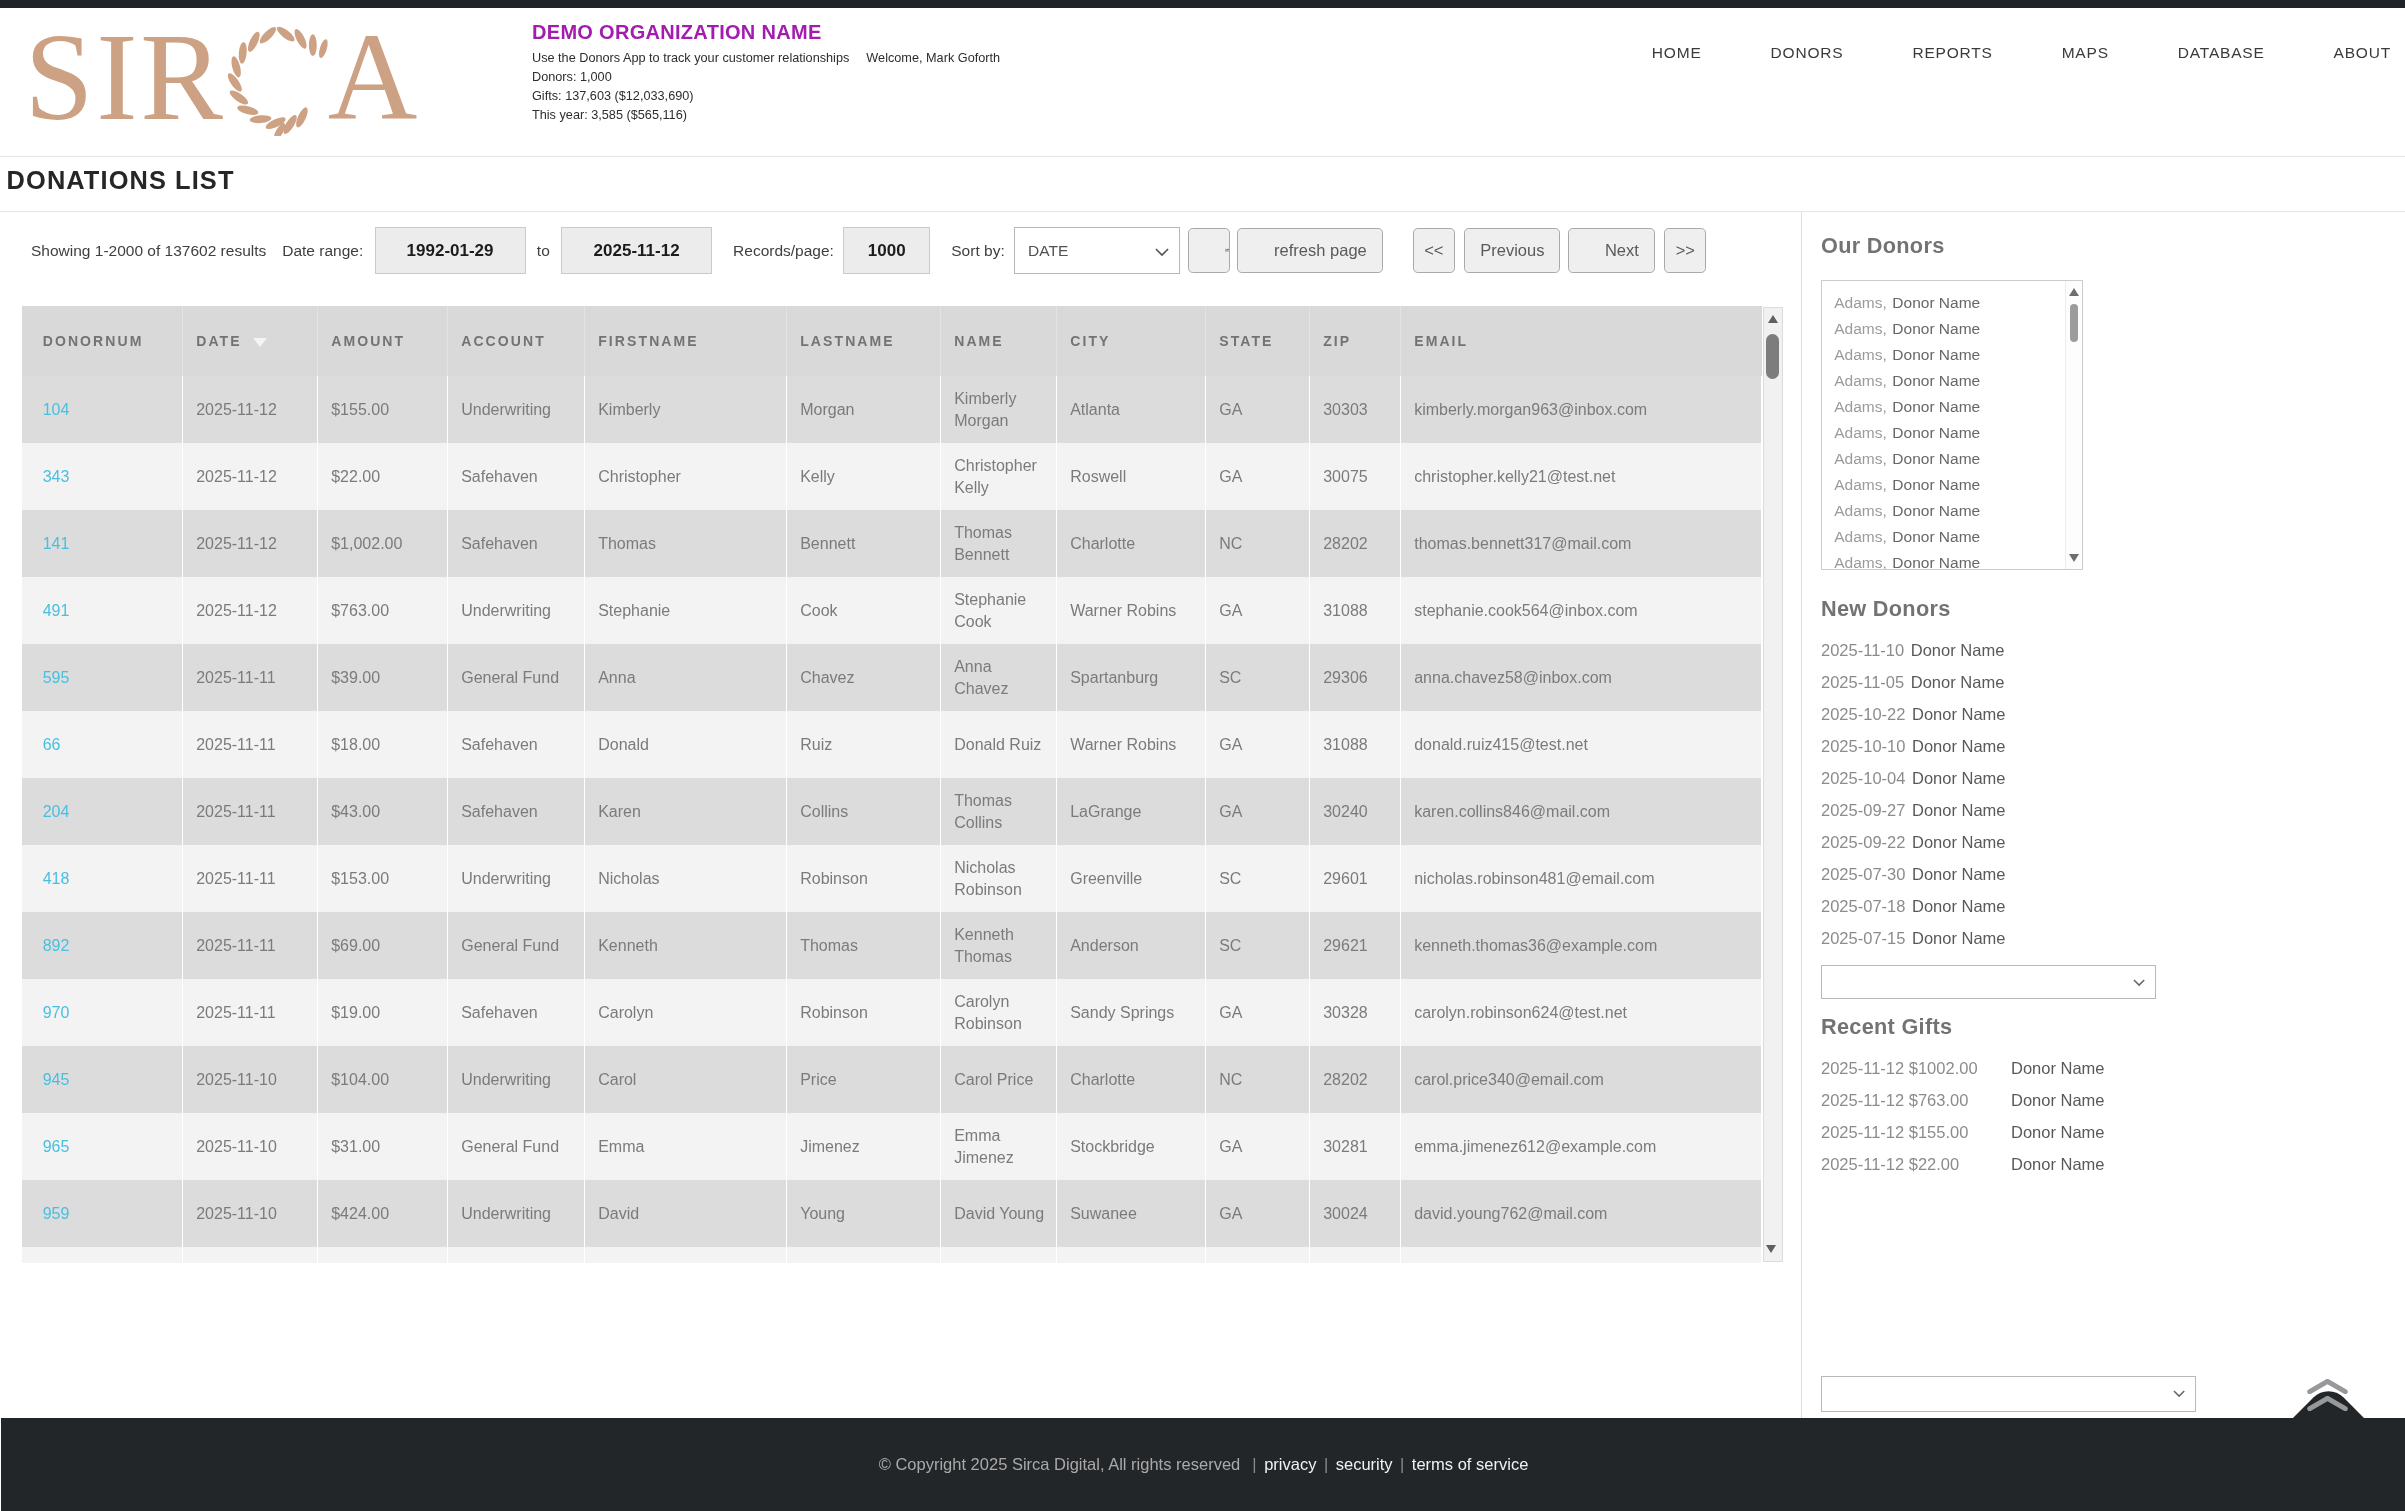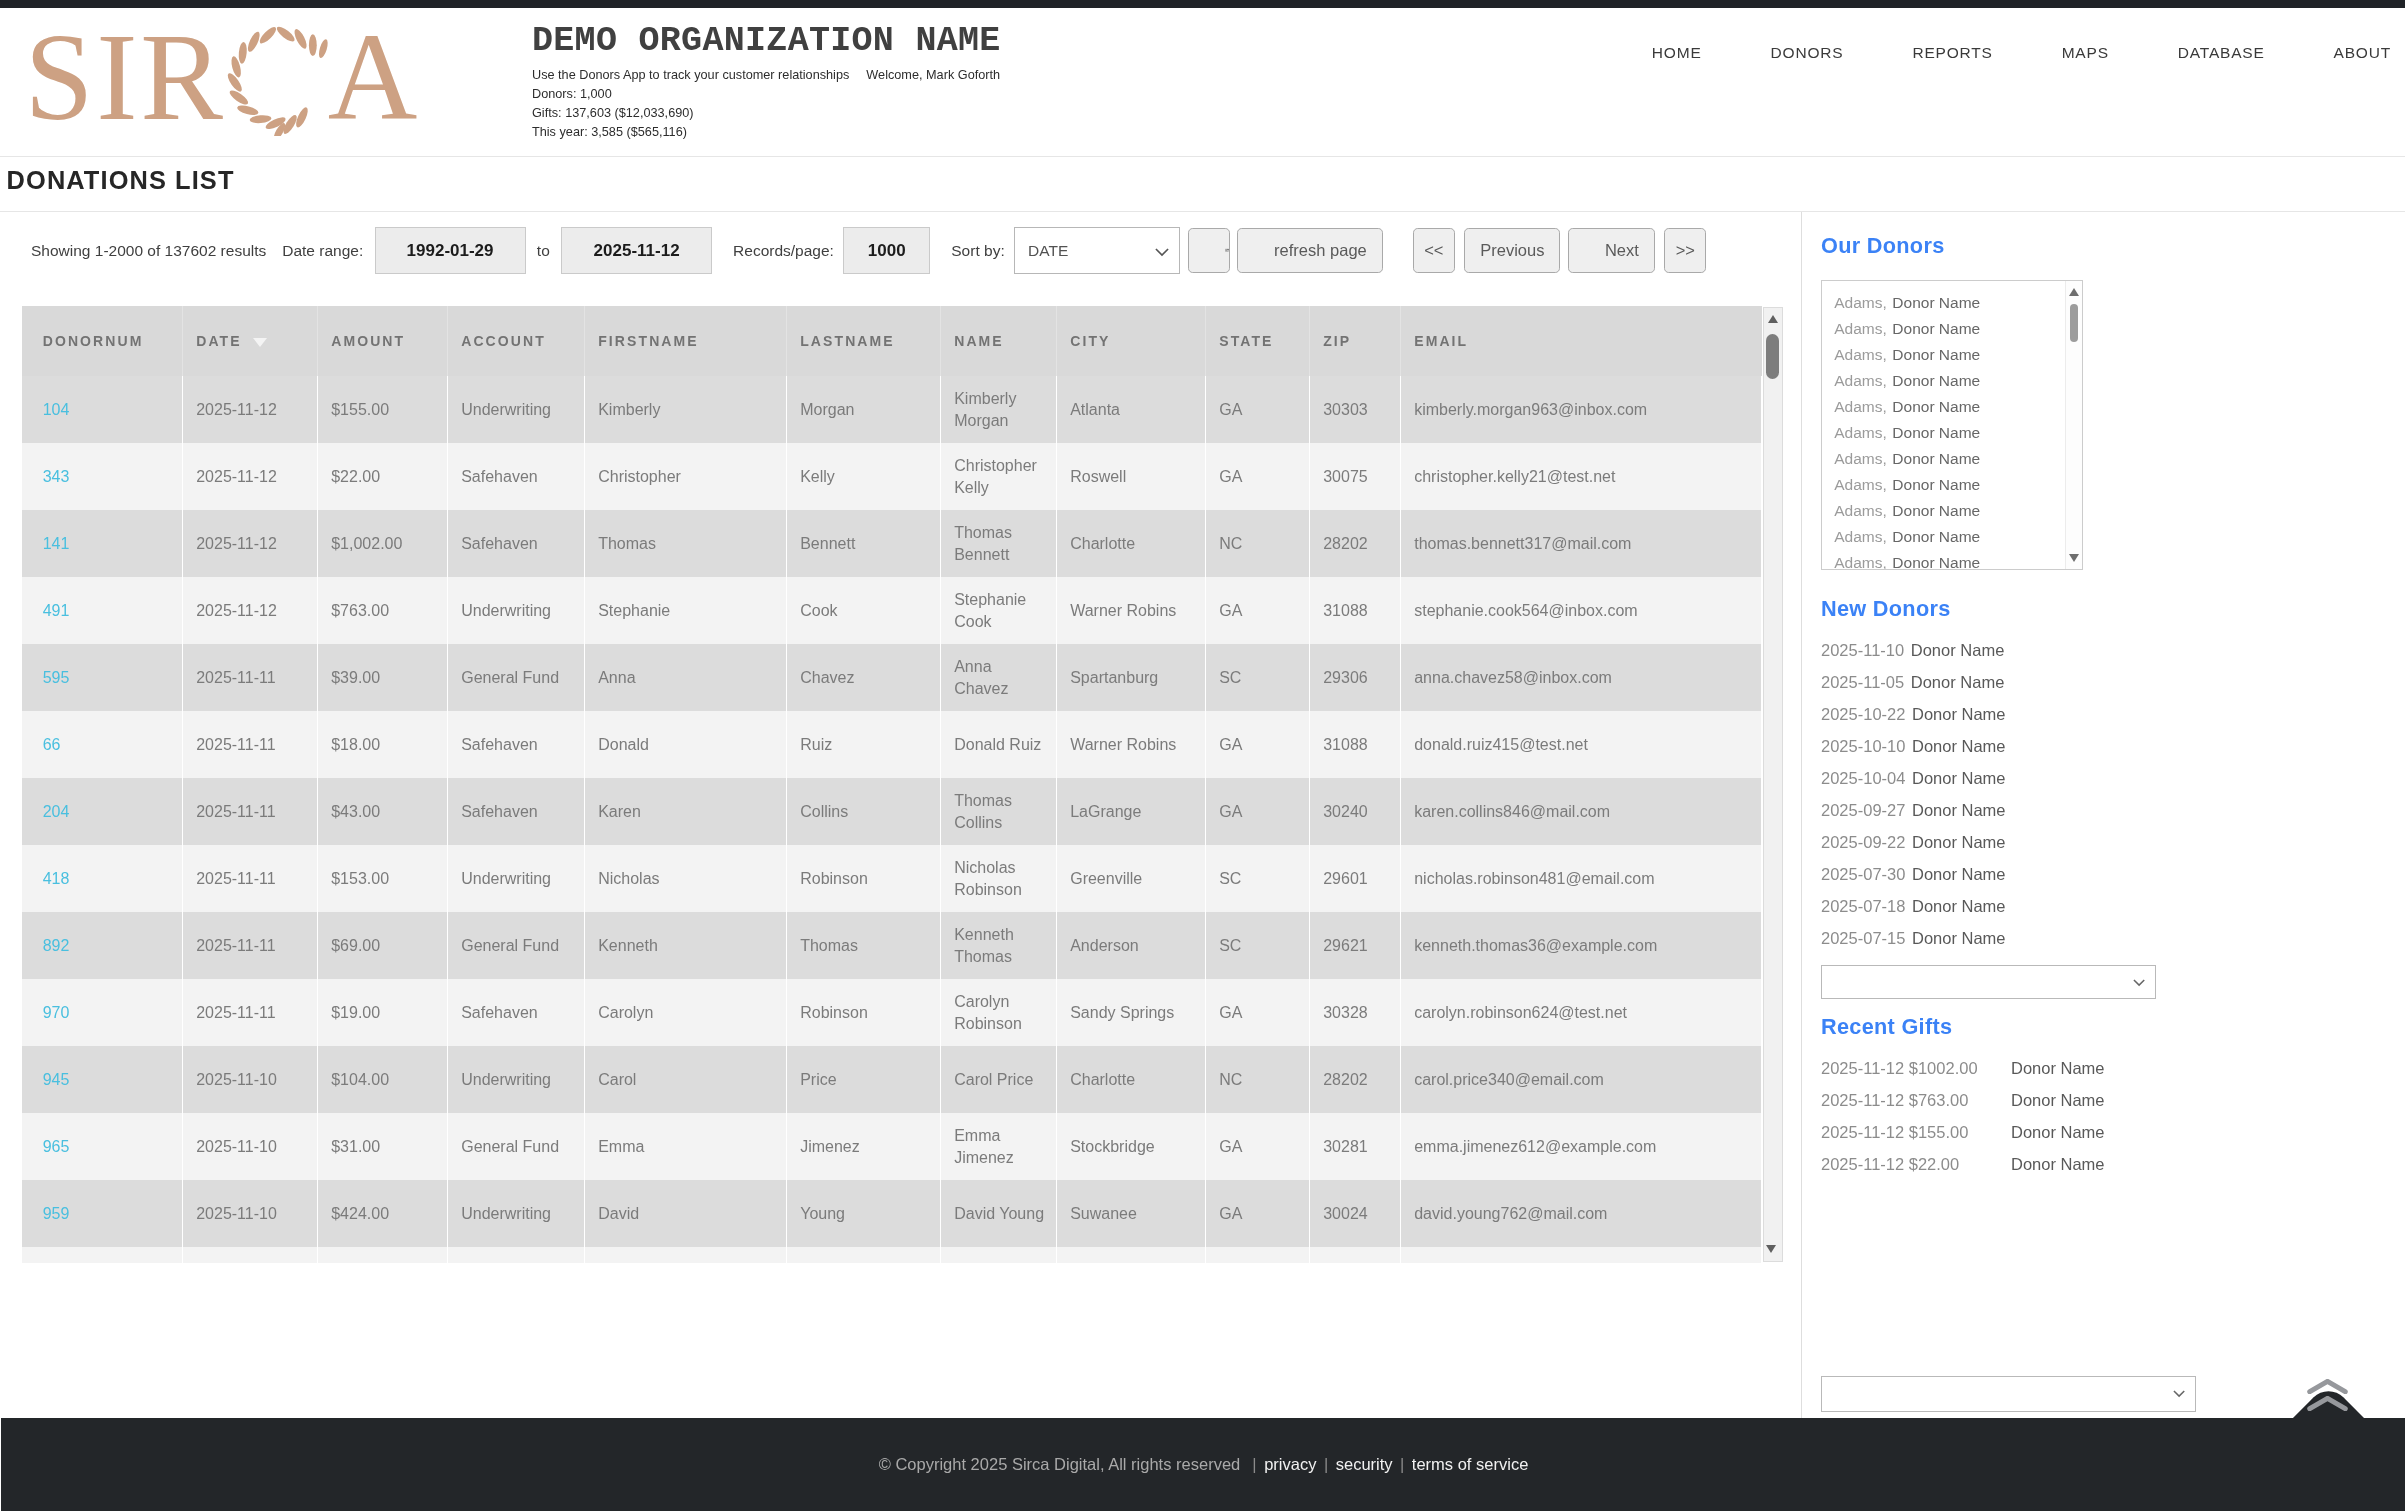--- a/index.html
+++ b/index.html
@@ -10,21 +10,21 @@
   .topstrip { position:absolute; top:0; left:0; right:0; height:7.5px; background:#202327; }
 
   
   .header { position:absolute; top:7.5px; left:0; right:0; height:149px; background:#fff; }
   .hdr-divider { position:absolute; top:156px; left:0; right:0; height:0.9px; background:#e6e6e6; }
   .logo { position:absolute; left:24.5px; top:0px; height:141px; display:flex; align-items:center;
           color:#cda183; font-family:"Liberation Serif", serif; font-size:124px; line-height:1; }
   .logo .lg { letter-spacing:2.8px; }
   .logo svg { margin:0 -9.4px 0 -3.8px; }
   .org { position:absolute; left:532px; top:13px; }
-  .org-title { font-size:35px; font-weight:bold; color:#404040; letter-spacing:0.3px;font-family:Liberation Mono, monospace; }
+  .org-title { font-size:20px; font-weight:bold; color:#a21caf; letter-spacing:0.3px; }
   .org-line1 { display:flex; gap:17px; margin-top:5px; }
   .org-tagline, .org-welcome, .org-stat { font-size:12.7px; color:#2d2d2d; line-height:19px; }
   .nav { position:absolute; right:15px; top:36px; display:flex; gap:69px; }
   .nav-item { font-size:15.5px; color:#3a3a3a; letter-spacing:0.8px; cursor:pointer; }
 
   
   .pagetitle { position:absolute; top:166px; left:6.6px; font-size:25.4px; font-weight:bold;
                color:#262626; letter-spacing:1.1px; }
   .title-divider { position:absolute; top:211px; left:0; right:0; height:0.9px; background:#e6e6e6; }
 
@@ -76,21 +76,21 @@
   .tbl-scroll { position:absolute; top:0.9px; right:0; width:20px; height:955px; background:#f1f1f1;
                 border:0.9px solid #dcdcdc; }
   .tri-up { width:0; height:0; border-left:5.6px solid transparent; border-right:5.6px solid transparent;
             border-bottom:8.5px solid #5f5f5f; margin:7.5px auto 0; }
   .tri-down { width:0; height:0; border-left:5.6px solid transparent; border-right:5.6px solid transparent;
               border-top:8.5px solid #5f5f5f; margin:0 auto; position:absolute; bottom:7.5px; left:2.8px; }
   .tbl-thumb { position:absolute; top:26px; left:2.8px; width:12.2px; height:45px; background:#7d7d7d;
                border-radius:6.6px; cursor:grab; }
 
   
-  .sb-h { position:absolute; left:18px; font-size:21.7px; font-weight:bold; color:#3b82f6; letter-spacing:0.3px; }
+  .sb-h { position:absolute; left:18px; font-size:21.7px; font-weight:bold; color:#737373; letter-spacing:0.3px; }
   .h-our { top:21px; } .h-new { top:384px; } .h-gifts { top:802px; }
 
   .listbox { position:absolute; left:18px; top:68px; width:262px; height:290px; background:#fff;
              border:0.9px solid #ccc; overflow:hidden; padding:9.4px 0 0 12.2px; }
   .lb-option { font-size:15.5px; line-height:26px; white-space:nowrap; cursor:pointer; }
   .lb-option .last { color:#9b9b9b; }
   .lb-option .nm { color:#676767; margin-left:5.6px; }
   .lb-scroll { position:absolute; top:0; right:0; bottom:0; width:17px; background:#fdfdfd;
                border-left:0.9px solid #ececec; }
   .lb-scroll .tri-up { border-bottom-color:#6e6e6e; margin-top:6.6px; border-left-width:5.6px; border-right-width:5.6px; }

